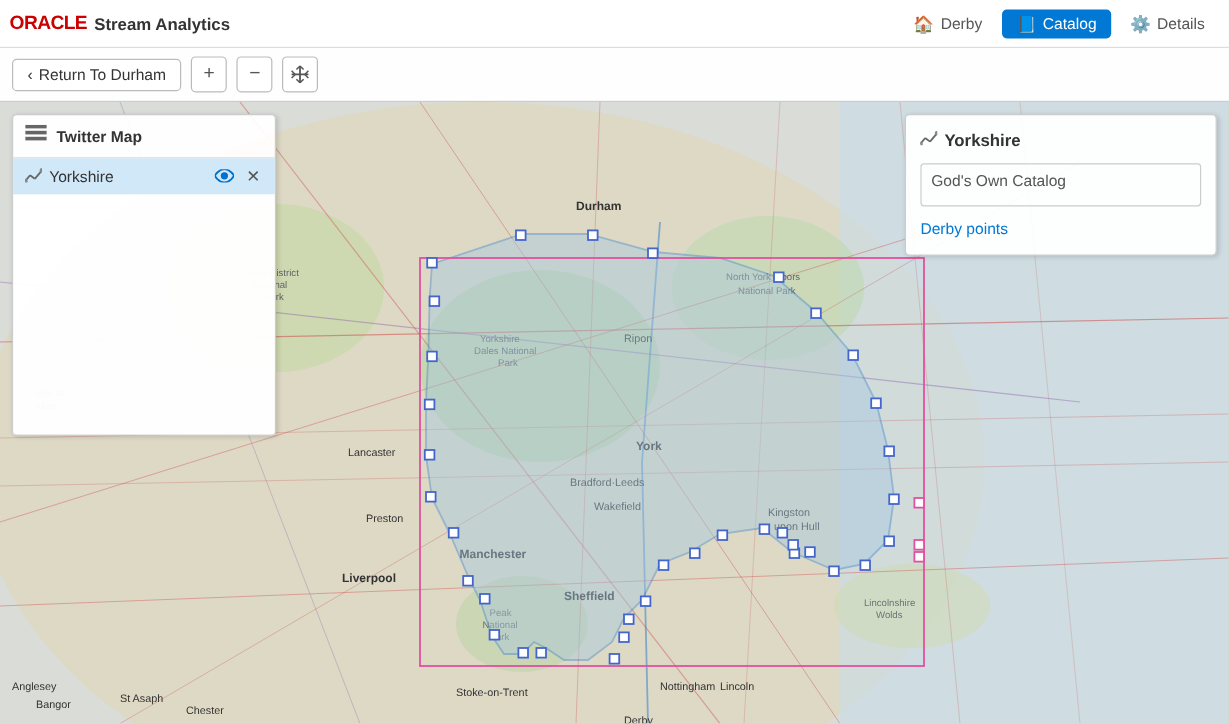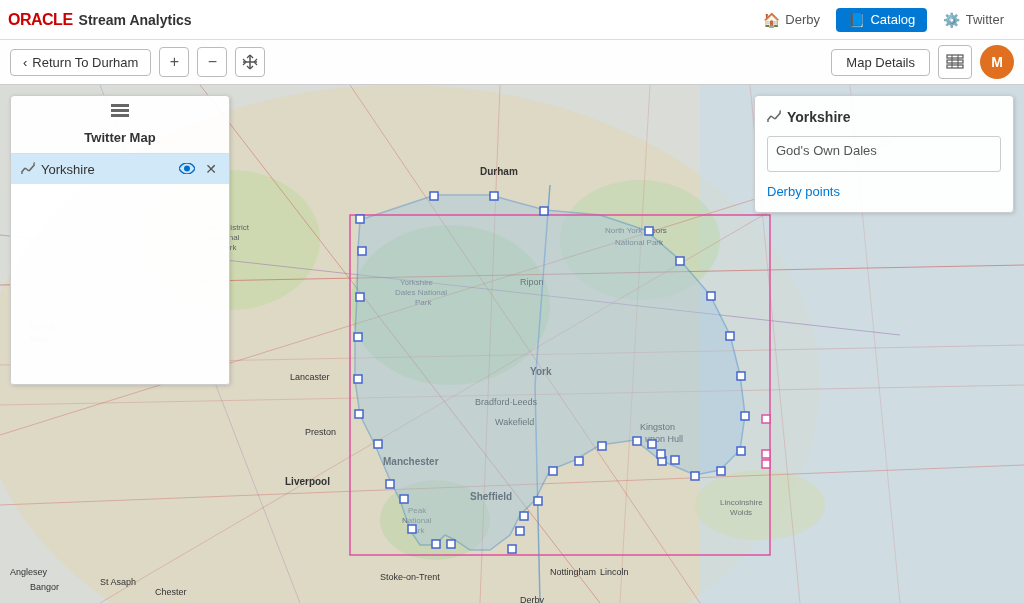--- a/index.html
+++ b/index.html
@@ -167,21 +167,20 @@
       border-radius: 4px;
       z-index: 10;
       box-shadow: 1px 1px 4px rgba(0,0,0,0.15);
     }
     .left-panel-header {
       display: flex;
       align-items: center;
       gap: 8px;
       padding: 8px 10px;
       border-bottom: 1px solid #ddd;
-      flex-direction: column;
     }
     .panel-title {
       font-size: 13px;
       font-weight: bold;
       color: #333;
       flex: 1;
     }
     .layer-row {
       display: flex;
       align-items: center;
@@ -261,21 +260,21 @@
     <a class="nav-link">
       <span class="nav-icon">🏠</span>
       <span>Derby</span>
     </a>
     <a class="nav-link active">
       <span class="nav-icon">📘</span>
       <span>Catalog</span>
     </a>
     <a class="nav-link">
       <span class="nav-icon">⚙️</span>
-      <span>Twitter</span>
+      <span>Details</span>
     </a>
   </div>
 </div>
 
 <div class="toolbar">
   <div class="toolbar-left">
     <button class="btn-return">
       <span>‹</span>
       <span>Return To Durham</span>
     </button>
@@ -291,37 +290,20 @@
         <line x1="1" y1="8" x2="15" y2="8" stroke="#555" stroke-width="1.5"></line>
         <line x1="5" y1="4" x2="8" y2="1" stroke="#555" stroke-width="1.2"></line>
         <line x1="11" y1="4" x2="8" y2="1" stroke="#555" stroke-width="1.2"></line>
         <line x1="5" y1="12" x2="8" y2="15" stroke="#555" stroke-width="1.2"></line>
         <line x1="11" y1="12" x2="8" y2="15" stroke="#555" stroke-width="1.2"></line>
         <line x1="1" y1="5" x2="4" y2="8" stroke="#555" stroke-width="1.2"></line>
         <line x1="1" y1="11" x2="4" y2="8" stroke="#555" stroke-width="1.2"></line>
         <line x1="15" y1="5" x2="12" y2="8" stroke="#555" stroke-width="1.2"></line>
         <line x1="15" y1="11" x2="12" y2="8" stroke="#555" stroke-width="1.2"></line>
       </svg>
-    </div>
-  </div>
-  <div class="toolbar-right">
-    <button class="btn-map-details">
-      <span>Map Details</span>
-    </button>
-    <div class="btn-table-icon">
-      <svg width="18" height="16" viewBox="0 0 18 16">
-        <rect x="1" y="1" width="16" height="3" fill="none" stroke="#555" stroke-width="1.2"></rect>
-        <rect x="1" y="6" width="16" height="3" fill="none" stroke="#555" stroke-width="1.2"></rect>
-        <rect x="1" y="11" width="16" height="3" fill="none" stroke="#555" stroke-width="1.2"></rect>
-        <line x1="6" y1="1" x2="6" y2="14" stroke="#555" stroke-width="1"></line>
-        <line x1="12" y1="1" x2="12" y2="14" stroke="#555" stroke-width="1"></line>
-      </svg>
-    </div>
-    <div class="btn-avatar">
-      <span>M</span>
     </div>
   </div>
 </div>
 
 <div class="map-area">
 
   <svg class="map-bg" viewBox="0 0 1024 518" preserveAspectRatio="xMidYMid slice">
 
     <rect width="1024" height="518" fill="#e8e0d0"></rect>
 
@@ -491,17 +473,17 @@
         <svg width="14" height="12" viewBox="0 0 14 12">
           <line x1="0" y1="11" x2="4" y2="6" stroke="#666" stroke-width="1.5"></line>
           <line x1="4" y1="6" x2="8" y2="9" stroke="#666" stroke-width="1.5"></line>
           <line x1="8" y1="9" x2="14" y2="2" stroke="#666" stroke-width="1.5"></line>
           <circle cx="0" cy="11" r="2" fill="#888"></circle>
           <circle cx="14" cy="2" r="2" fill="#888"></circle>
         </svg>
       </span>
       <span class="right-panel-title">Yorkshire</span>
     </div>
-    <div class="right-panel-description">God's Own Dales</div>
+    <div class="right-panel-description">God's Own Catalog</div>
     <a class="show-points-link">Derby points</a>
   </div>
 
 </div>
 
 </body></html>

